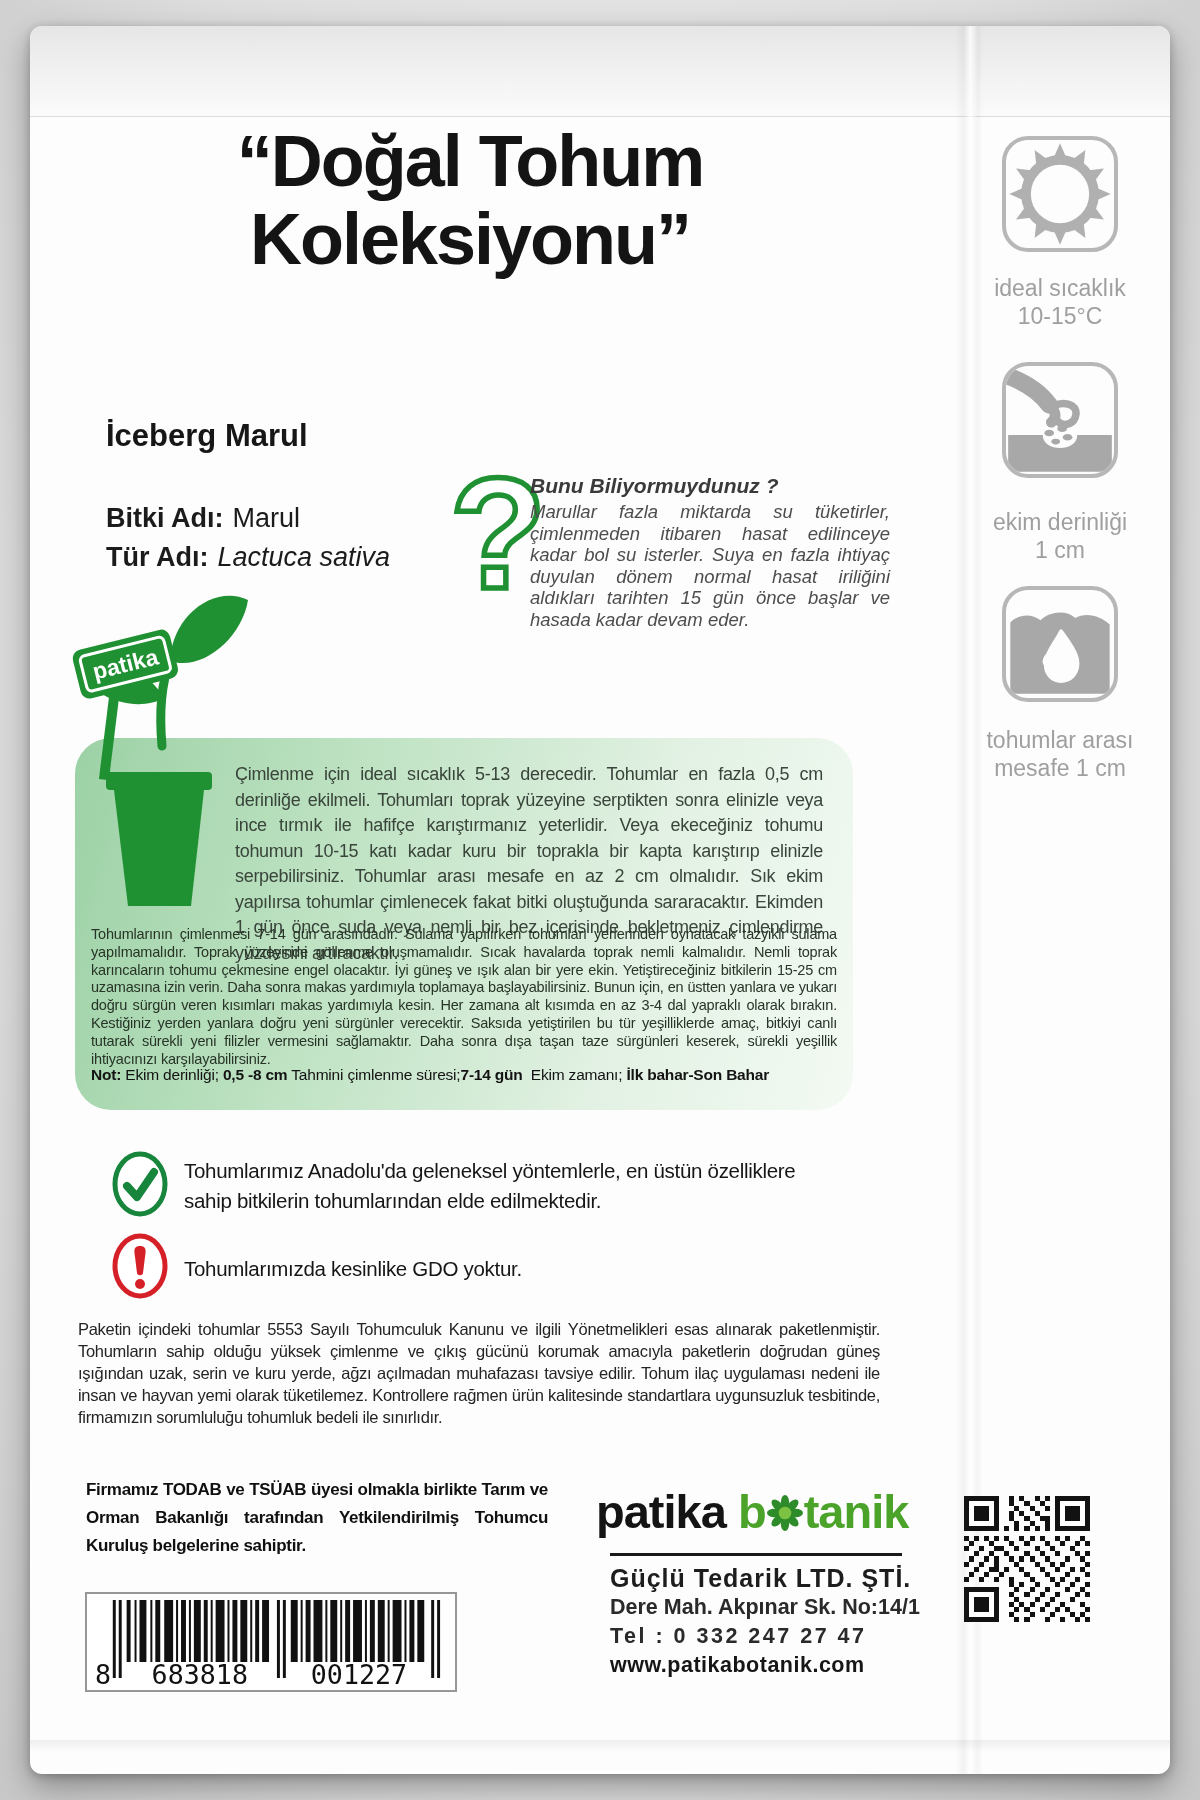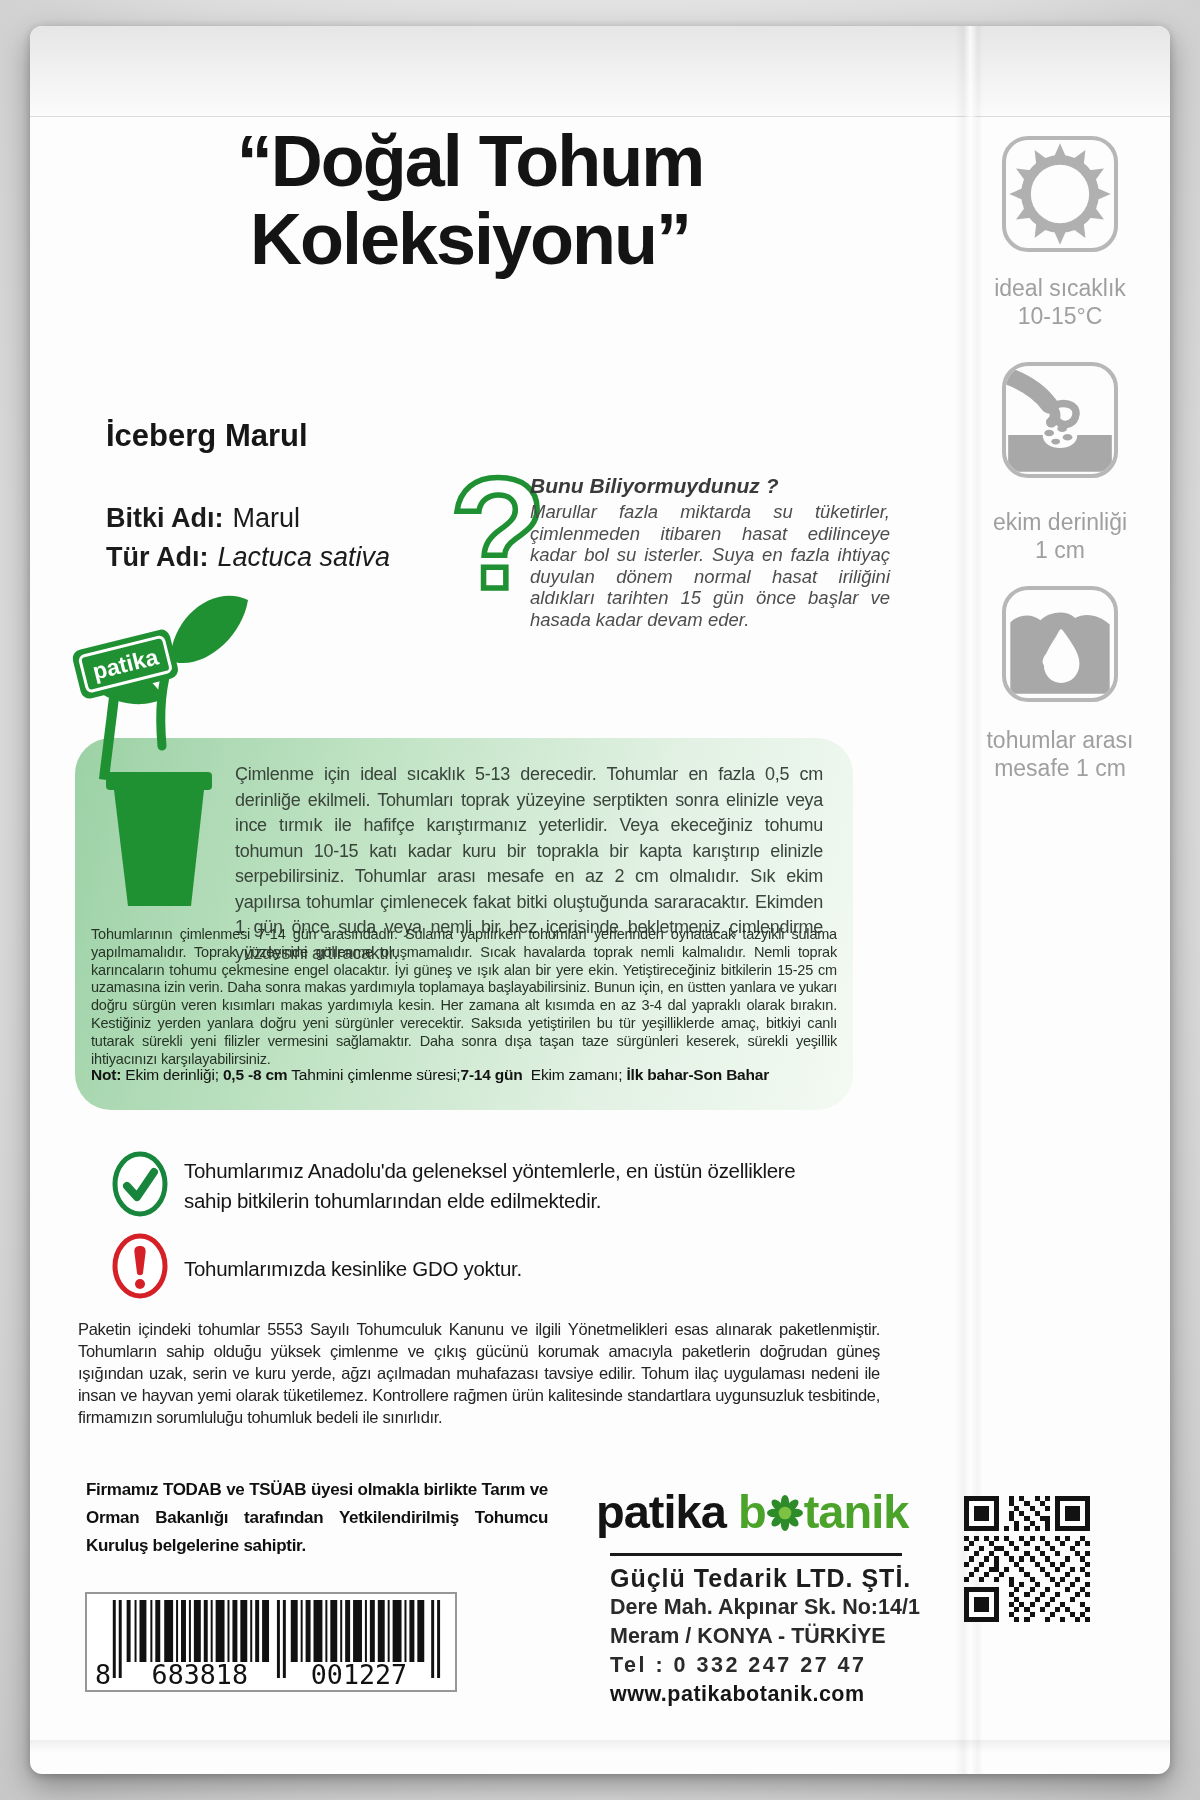--- a/index.html
+++ b/index.html
@@ -234,21 +234,20 @@
               <ellipse cx="32" cy="20" rx="8" ry="4.6"></ellipse>
             </g>
           </g>
           <circle cx="20" cy="20" r="7" fill="#7dc242"></circle>
         </svg><span class="green">tanik</span>
     </div>
     <div class="logo-rule"></div>
     <div class="company">
       <div class="name">Güçlü Tedarik LTD. ŞTİ.</div>
       <div class="l">Dere Mah. Akpınar Sk. No:14/1</div>
-      <div class="l">Meram / KONYA - TÜRKİYE</div>
       <div class="l phone">Tel : 0 332 247 27 47</div>
       <div class="l site">www.patikabotanik.com</div>
     </div>
 
     <div class="barcode">
       <svg viewBox="0 0 356 88" preserveAspectRatio="none">
         <g fill="#111111">
           <rect x="18" y="0" width="3" height="78"></rect>
             <rect x="24" y="0" width="3" height="78"></rect>
           <rect x="32" y="0" width="4" height="62"></rect>

